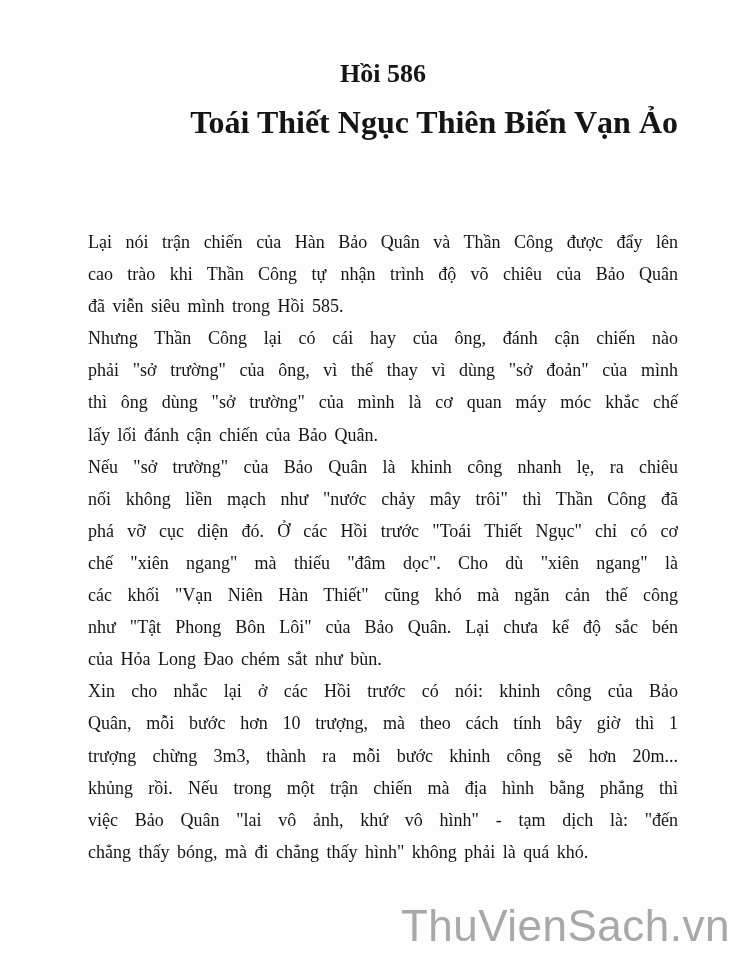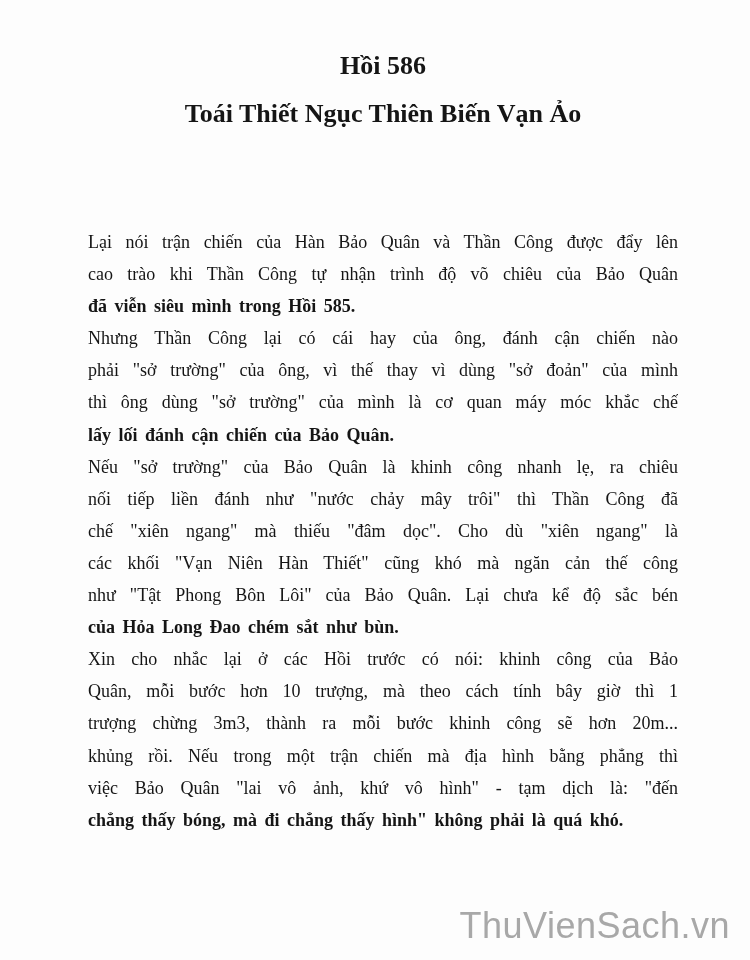--- a/index.html
+++ b/index.html
@@ -11,35 +11,36 @@
     position: relative;
     width: 750px;
     height: 960px;
     background: #fdfdfd;
     overflow: hidden;
     font-family: "Liberation Serif", "DejaVu Serif", serif;
     color: #151515;
   }
   .heading {
     position: absolute;
-    top: 50px;
+    top: 58px;
     left: 88px;
     width: 590px;
     text-align: center;
     font-weight: bold;
   }
   .heading .chapter {
     font-size: 26px;
     line-height: 32px;
     margin: 0 0 14px 0;
   }
   .heading .title-line {
-    font-size: 26px;
+    font-size: 32px;
     line-height: 36px;
     margin: 8px 0 10px 0;
+    text-align: right;
   }
   .body-text {
     position: absolute;
     top: 226px;
     left: 88px;
     width: 590px;
     font-size: 18px;
   }
   .paragraph {
     margin: 0;
@@ -49,29 +50,28 @@
     height: 32.1px;
     line-height: 32.1px;
     overflow: hidden;
     text-align: justify;
     text-align-last: justify;
     white-space: normal;
   }
   .line.last {
     text-align-last: left;
     word-spacing: 3px;
-    font-weight: bold;
   }
   .watermark {
     position: absolute;
     top: 906px;
     right: 20px;
     font-family: "Liberation Sans", "DejaVu Sans", sans-serif;
     font-weight: 300;
-    font-size: 36px;
+    font-size: 44px;
     line-height: 40px;
     letter-spacing: 0.5px;
   }
 </style>
 </head>
 <body>
 
 <div class="page">
 
   <div class="heading">
@@ -86,21 +86,22 @@
         <div class="line last">đã viễn siêu mình trong Hồi 585.</div>
       </div>
       <div class="paragraph">
         <div class="line">Nhưng Thần Công lại có cái hay của ông, đánh cận chiến nào</div>
         <div class="line">phải "sở trường" của ông, vì thế thay vì dùng "sở đoản" của mình</div>
         <div class="line">thì ông dùng "sở trường" của mình là cơ quan máy móc khắc chế</div>
         <div class="line last">lấy lối đánh cận chiến của Bảo Quân.</div>
       </div>
       <div class="paragraph">
         <div class="line">Nếu "sở trường" của Bảo Quân là khinh công nhanh lẹ, ra chiêu</div>
-        <div class="line">nối tiếp liền đánh như "nước chảy mây trôi" thì Thần Công đã</div>
+        <div class="line">nối không liền mạch như "nước chảy mây trôi" thì Thần Công đã</div>
+        <div class="line">phá vỡ cục diện đó. Ở các Hồi trước "Toái Thiết Ngục" chỉ có cơ</div>
         <div class="line">chế "xiên ngang" mà thiếu "đâm dọc". Cho dù "xiên ngang" là</div>
         <div class="line">các khối "Vạn Niên Hàn Thiết" cũng khó mà ngăn cản thế công</div>
         <div class="line">như "Tật Phong Bôn Lôi" của Bảo Quân. Lại chưa kể độ sắc bén</div>
         <div class="line last">của Hỏa Long Đao chém sắt như bùn.</div>
       </div>
       <div class="paragraph">
         <div class="line">Xin cho nhắc lại ở các Hồi trước có nói: khinh công của Bảo</div>
         <div class="line">Quân, mỗi bước hơn 10 trượng, mà theo cách tính bây giờ thì 1</div>
         <div class="line">trượng chừng 3m3, thành ra mỗi bước khinh công sẽ hơn 20m...</div>
         <div class="line">khủng rồi. Nếu trong một trận chiến mà địa hình bằng phẳng thì</div>

